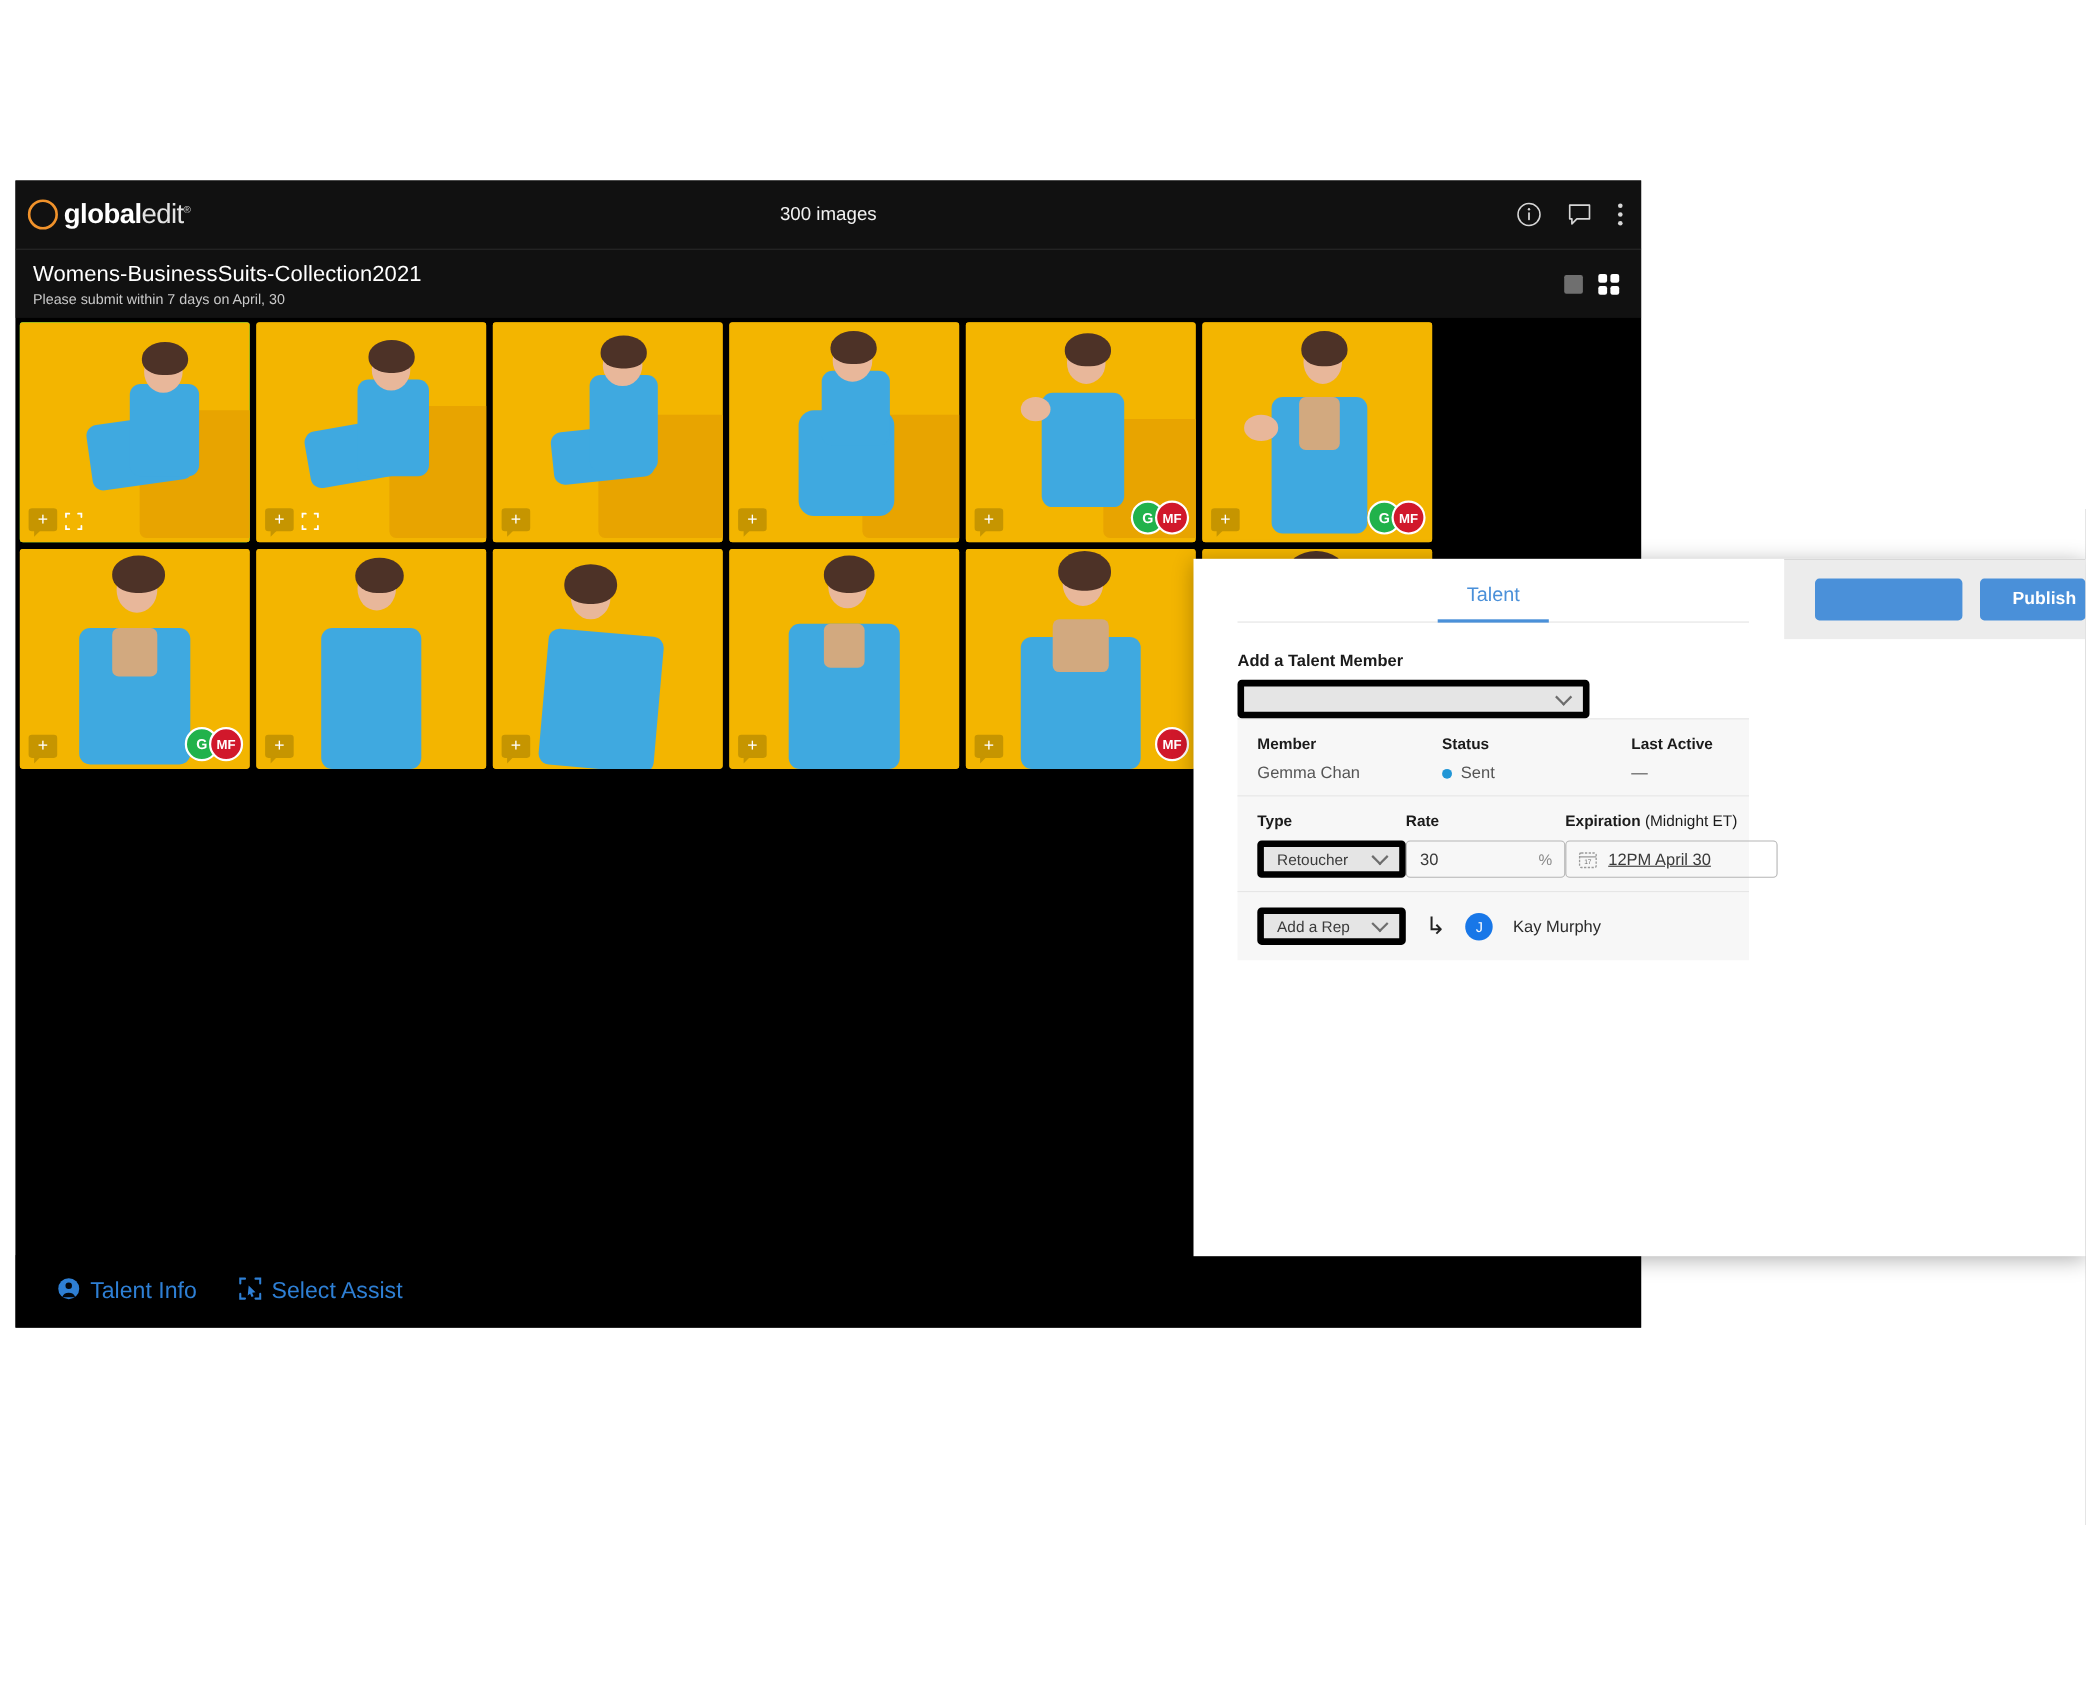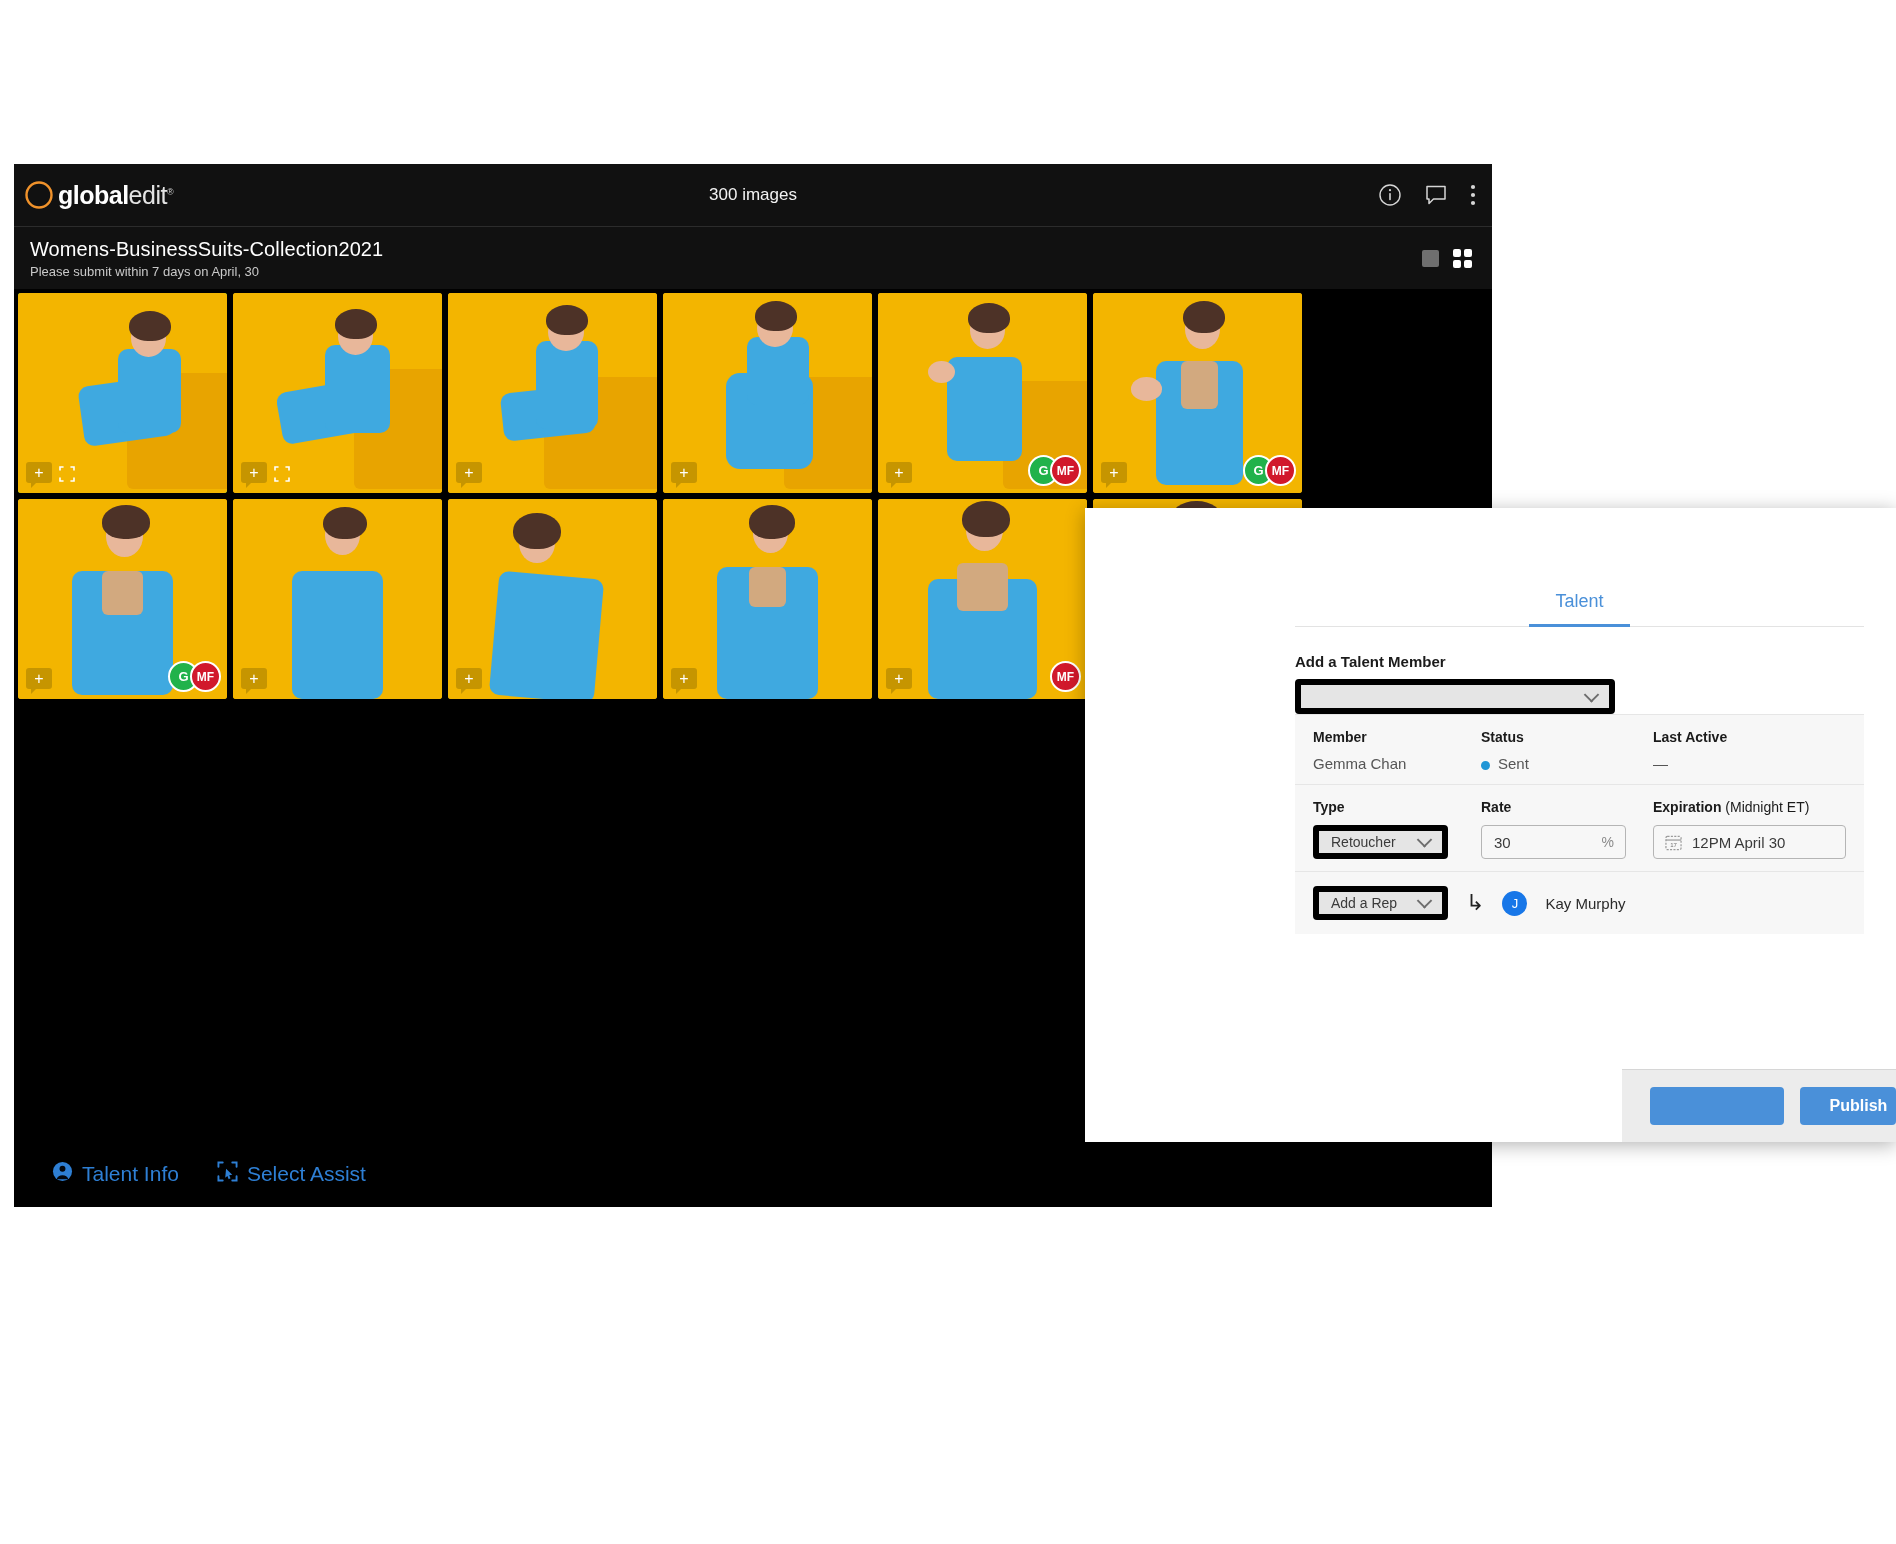--- a/index.html
+++ b/index.html
@@ -94,21 +94,21 @@
   .ge-bottombar {
     position: absolute; left:0; bottom:0; width: 100%; height: 66px; background:#000;
     display:flex; align-items:center; padding-left: 38px; gap: 38px;
   }
   .bb-item { display:flex; align-items:center; gap: 9px; color:#2e7fd4; font-size: 21px; cursor:pointer;}
 
   
   .panel {
     position: absolute; left: 1085px; top: 508px; width: 811px; height: 634px;
     background: #ffffff; box-shadow: 0 3px 18px rgba(0,0,0,0.30);
-    display:flex; flex-direction: column; overflow:hidden;align-items:flex-end;
+    display:flex; flex-direction: row; overflow:hidden;
   }
   .panel-header { height: 57px; background: #dcdcdc; margin: 4px 4px 0 4px; flex:0 0 auto;}
   .panel-body { flex:1 1 auto; position: relative; padding: 0 32px; overflow:hidden; }
   .tabs { display:flex; justify-content:center; border-bottom: 1px solid #e3e3e3; }
   .tab {
     padding: 22px 26px 12px 26px; color:#4a90d9; font-size: 18px; cursor:pointer;
     border-bottom: 3px solid #4a90d9; margin-bottom:-1px;
   }
   .field-label { font-size: 15px; font-weight: 700; color:#1b1b1b; margin: 26px 0 9px 0; }
   .select-box {
@@ -132,21 +132,21 @@
   .col-last { flex:1; }
   .col-type { width: 168px; }
   .col-rate { width: 172px; }
   .col-exp { flex:1; }
   .colhead { font-size: 14px; font-weight: 700; color:#1b1b1b; margin-bottom: 10px; }
   .colhead span.light { font-weight: 400; }
   .colval { font-size: 15px; color:#555; }
   .dot { display:inline-block; width:9px; height:9px; border-radius:50%; background:#2196d6; margin-right: 8px; vertical-align: middle;}
   .rate-box { position:relative; width: 145px; height:34px; border:1px solid #b5b5b5; border-radius:4px; display:flex; align-items:center; padding:0 12px; font-size: 15px; color:#3a3a3a;}
   .rate-box .pct { position:absolute; right: 11px; color:#8a8a8a; font-size: 14px;}
-  .exp-box { position:relative; width: 193px; height:34px; border:1px solid #b5b5b5; border-radius:4px; display:flex; align-items:center; gap:10px; padding:0 11px; font-size: 15px; color:#3a3a3a; cursor:pointer;}
+  .exp-box { position:relative; width: 193px; height:34px; border:1px solid #b5b5b5; border-radius:4px; display:flex; align-items:center; gap:10px; padding:0 11px; font-size: 15px; color:#3a3a3a; cursor:pointer;text-decoration:underline;}
   .cal { width:17px; height:17px; position:relative; flex:0 0 auto;}
 
   .rep-row { display:flex; align-items:center; padding: 14px 18px; gap: 18px; }
   .rep-arrow { color:#222; font-size: 22px; line-height:1; }
   .avatar { width: 25px; height:25px; border-radius:50%; background:#1877e8; color:#fff; font-size:13px; display:flex; align-items:center; justify-content:center; font-weight:400;}
   .rep-name { font-size: 15px; color:#2b2b2b; }
 
   .panel-footer {
     height: 73px; background:#ececec; border-top:1px solid #d6d6d6;
     display:flex; align-items:center; padding-left: 28px; gap: 16px; flex:0 0 auto;

